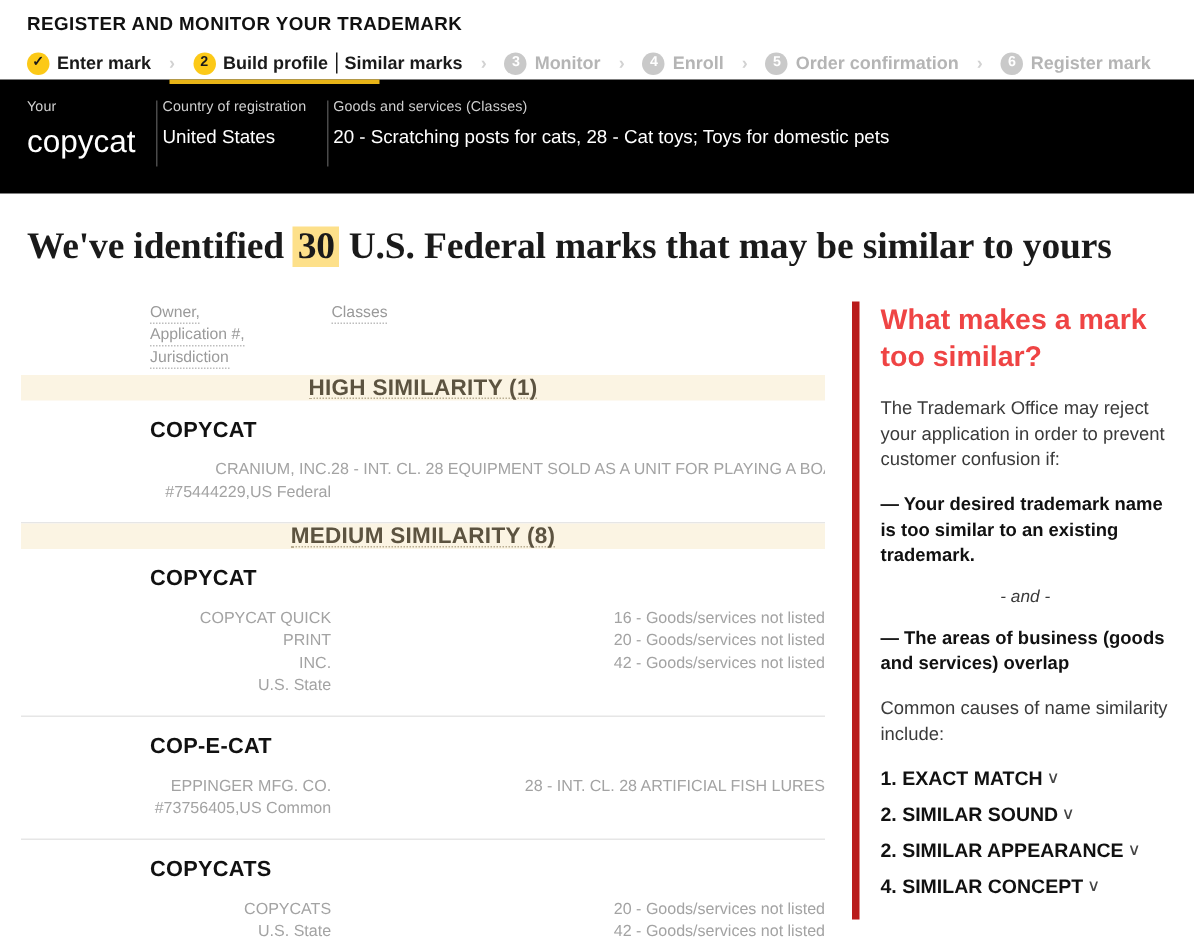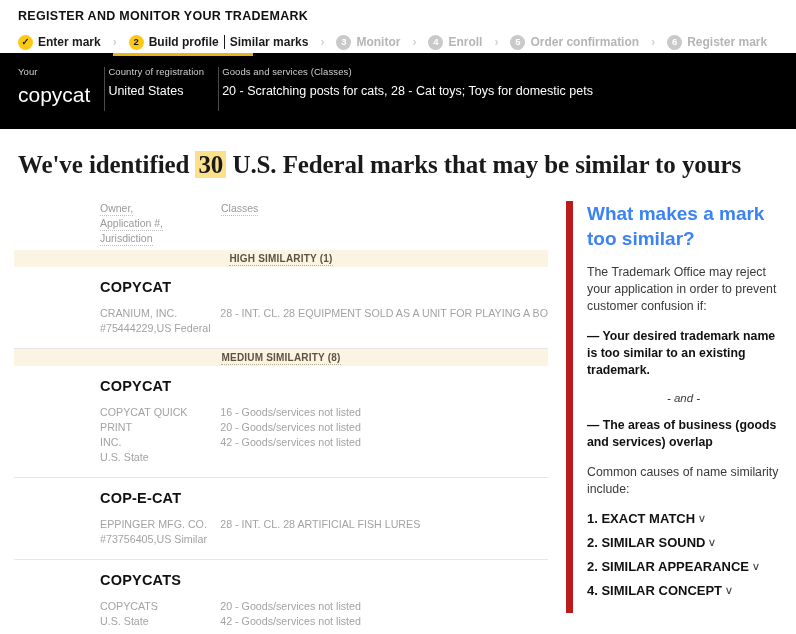--- a/index.html
+++ b/index.html
@@ -122,21 +122,21 @@
   }
 
   
   .body {
     display: flex;
     padding: 22px 0 0 0;
     height: 434px;
   }
   .main-col {
     width: 573px;
-    border-right: 7px solid #b91c1c;
+    border-right: 5px solid #b91c1c;
     padding: 0 18px 0 14px;
   }
   .side-col {
     width: 223px;
     padding: 0 16px 0 14px;
   }
 
   
   .col-heads {
     display: flex;
@@ -157,62 +157,62 @@
 
   .band {
     background: #fbf4e3;
     height: 17px;
     display: flex;
     align-items: center;
     justify-content: center;
     margin-bottom: 0;
   }
   .band-text {
-    font-size: 10px;
+    font-size: 15px;
     font-weight: bold;
     color: #5c5340;
     letter-spacing: 0.2px;
     border-bottom: 1px dotted #b9ae93;
     line-height: 13px;
   }
 
   .result-row {
     padding: 12px 0 12px 0;
     border-bottom: 1px solid #e6e6e6;
   }
   .result-row:first-of-type { border-top: none; }
   .mark-name {
     font-size: 14.5px;
     font-weight: bold;
     color: #111;
     margin-left: 86px;
     letter-spacing: 0.2px;
     margin-bottom: 11px;
   }
-  .row-cols { display: flex; margin-left: 86px; }
+  .row-cols { display: flex; margin-left: 86px; text-align: right; }
   .col-owner {
     width: 121px;
     font-size: 10.7px;
     color: #a3a3a3;
     line-height: 15px;
   }
   .col-classes {
     width: 330px;
     font-size: 10.7px;
     color: #a3a3a3;
     line-height: 15px;
     white-space: nowrap;
     overflow: hidden;
   }
 
   
   .side-title {
     font-size: 19px;
     font-weight: bold;
-    color: #3b82f6;
+    color: #ef4444;
     line-height: 25px;
     margin-bottom: 13px;
   }
   .side-p {
     font-size: 12.3px;
     color: #3a3a3a;
     line-height: 17px;
     margin-bottom: 13px;
   }
   .side-p.bold {
@@ -363,21 +363,21 @@
           <div>42 - Goods/services not listed</div>
         </div>
       </div>
     </div>
 
     <div class="result-row">
       <div class="mark-name">COP-E-CAT</div>
       <div class="row-cols">
         <div class="col-owner">
           <div>EPPINGER MFG. CO.</div>
-          <div>#73756405,US Similar</div>
+          <div>#73756405,US Common</div>
         </div>
         <div class="col-classes">
           <div>28 - INT. CL. 28 ARTIFICIAL FISH LURES</div>
         </div>
       </div>
     </div>
 
     <div class="result-row">
       <div class="mark-name">COPYCATS</div>
       <div class="row-cols">

